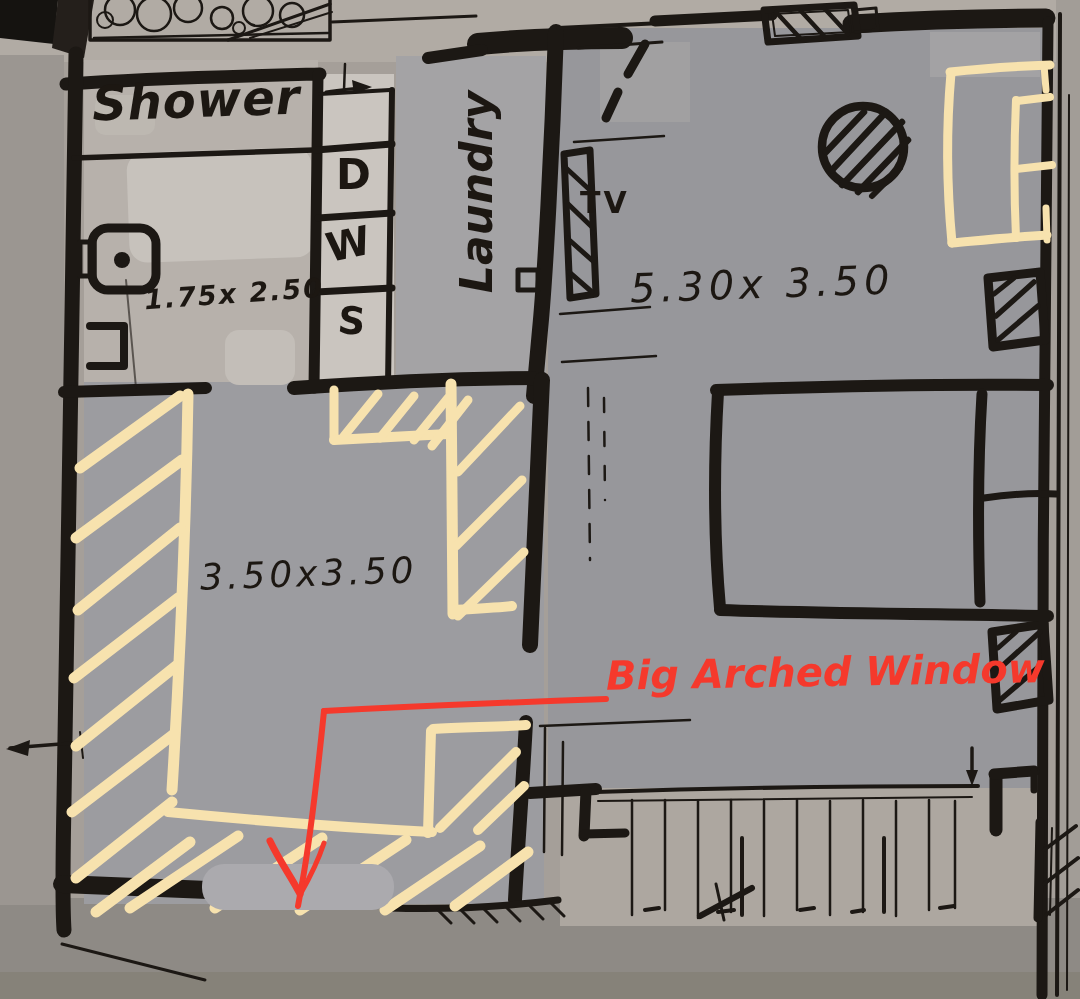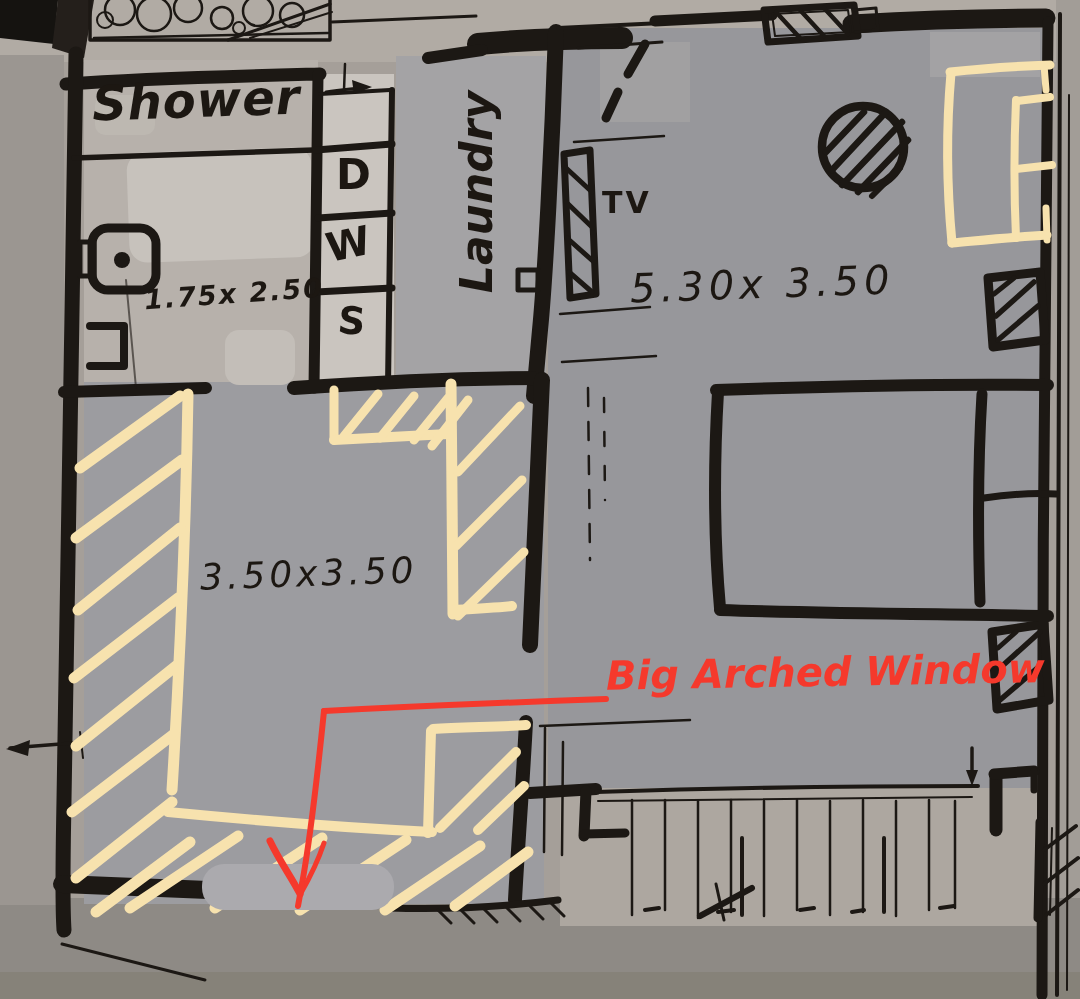--- a/index.html
+++ b/index.html
@@ -255,21 +255,21 @@
 <div class="lbl" style="left:336px;top:154px;font-size:42px;font-weight:bold;">D</div>
 
 <div class="lbl" style="left:326px;top:224px;font-size:40px;font-weight:bold;transform:rotate(-12deg);">W</div>
 
 <div class="lbl" style="left:338px;top:302px;font-size:38px;font-weight:bold;transform:rotate(6deg);">S</div>
 
 <div class="lbl hand" style="left:144px;top:280px;font-size:27px;font-weight:600;letter-spacing:2px;transform:rotate(-4deg);">1.75x 2.50</div>
 
 <div class="lbl hand" style="left:328px;top:164px;width:310px;height:56px;font-size:44px;font-weight:bold;text-align:center;transform:rotate(-90deg);">Laundry</div>
 
-<div class="lbl" style="left:602px;top:188px;font-size:30px;font-weight:bold;letter-spacing:3px;">TV</div>
+<div class="lbl" style="left:580px;top:188px;font-size:30px;font-weight:bold;letter-spacing:3px;">TV</div>
 
 <div class="lbl hand" style="left:630px;top:264px;font-size:40px;font-weight:500;letter-spacing:5px;transform:rotate(-2deg);">5.30x 3.50</div>
 
 <div class="lbl hand" style="left:200px;top:556px;font-size:36px;font-weight:500;letter-spacing:4px;transform:rotate(-2deg);">3.50x3.50</div>
 
 <div class="lbl hand red" style="left:606px;top:652px;font-size:40px;font-weight:bold;transform:rotate(-1deg);">Big Arched Window</div>
 
 </div>
 
 </body></html>

